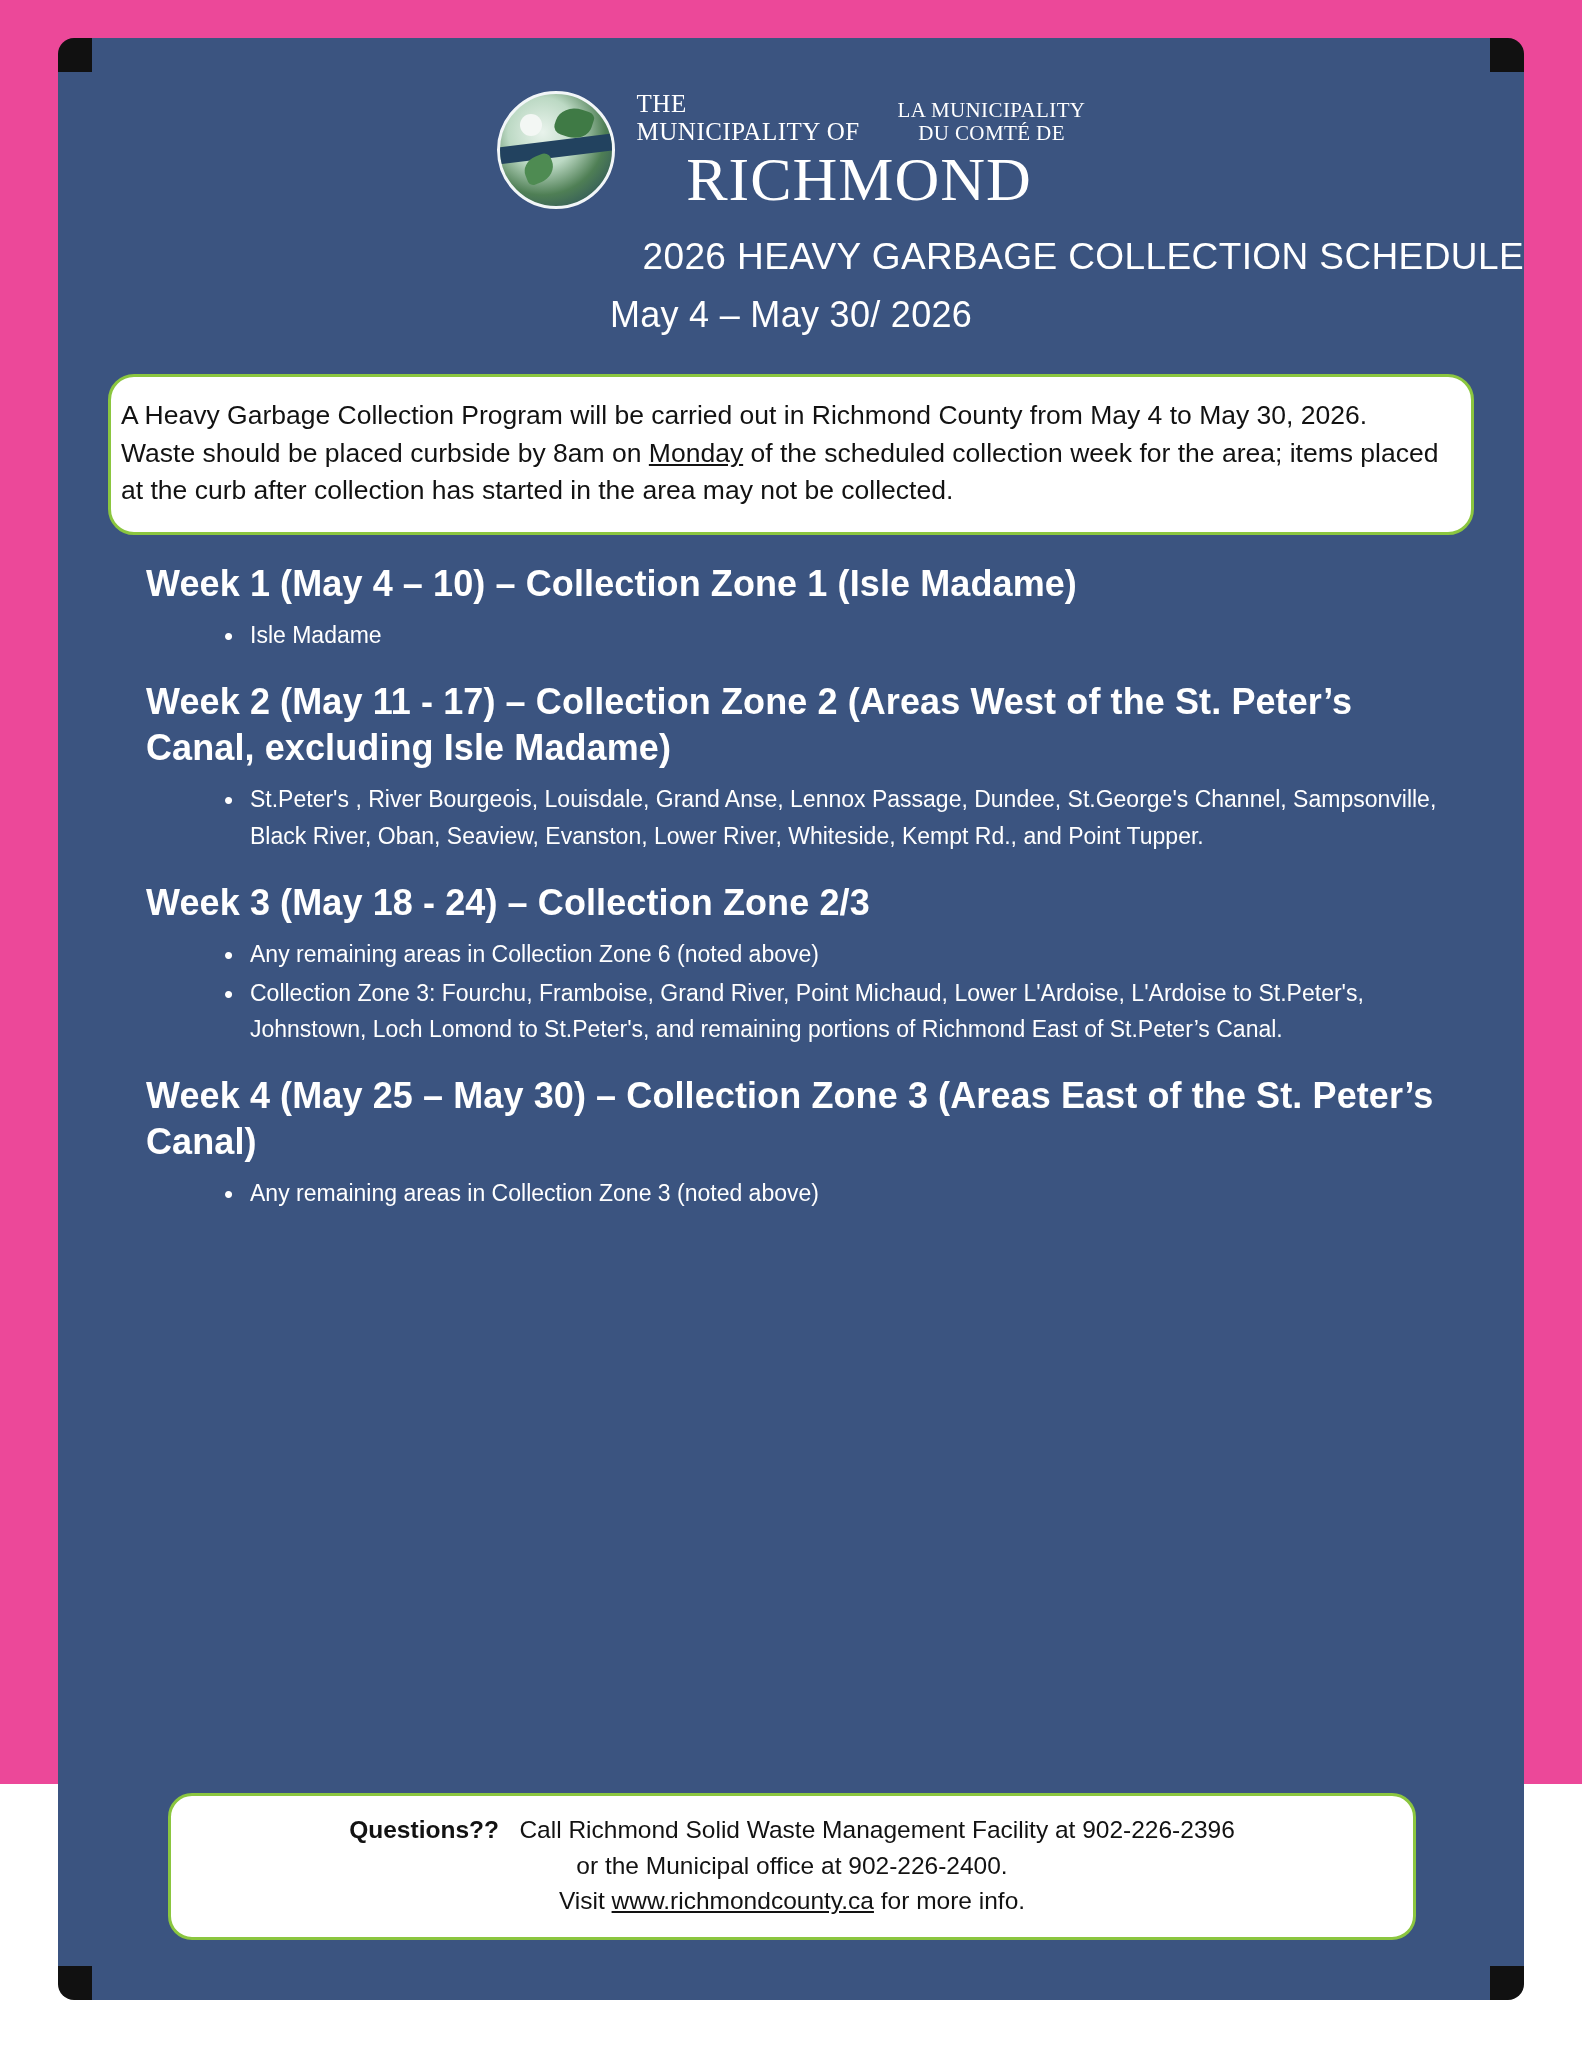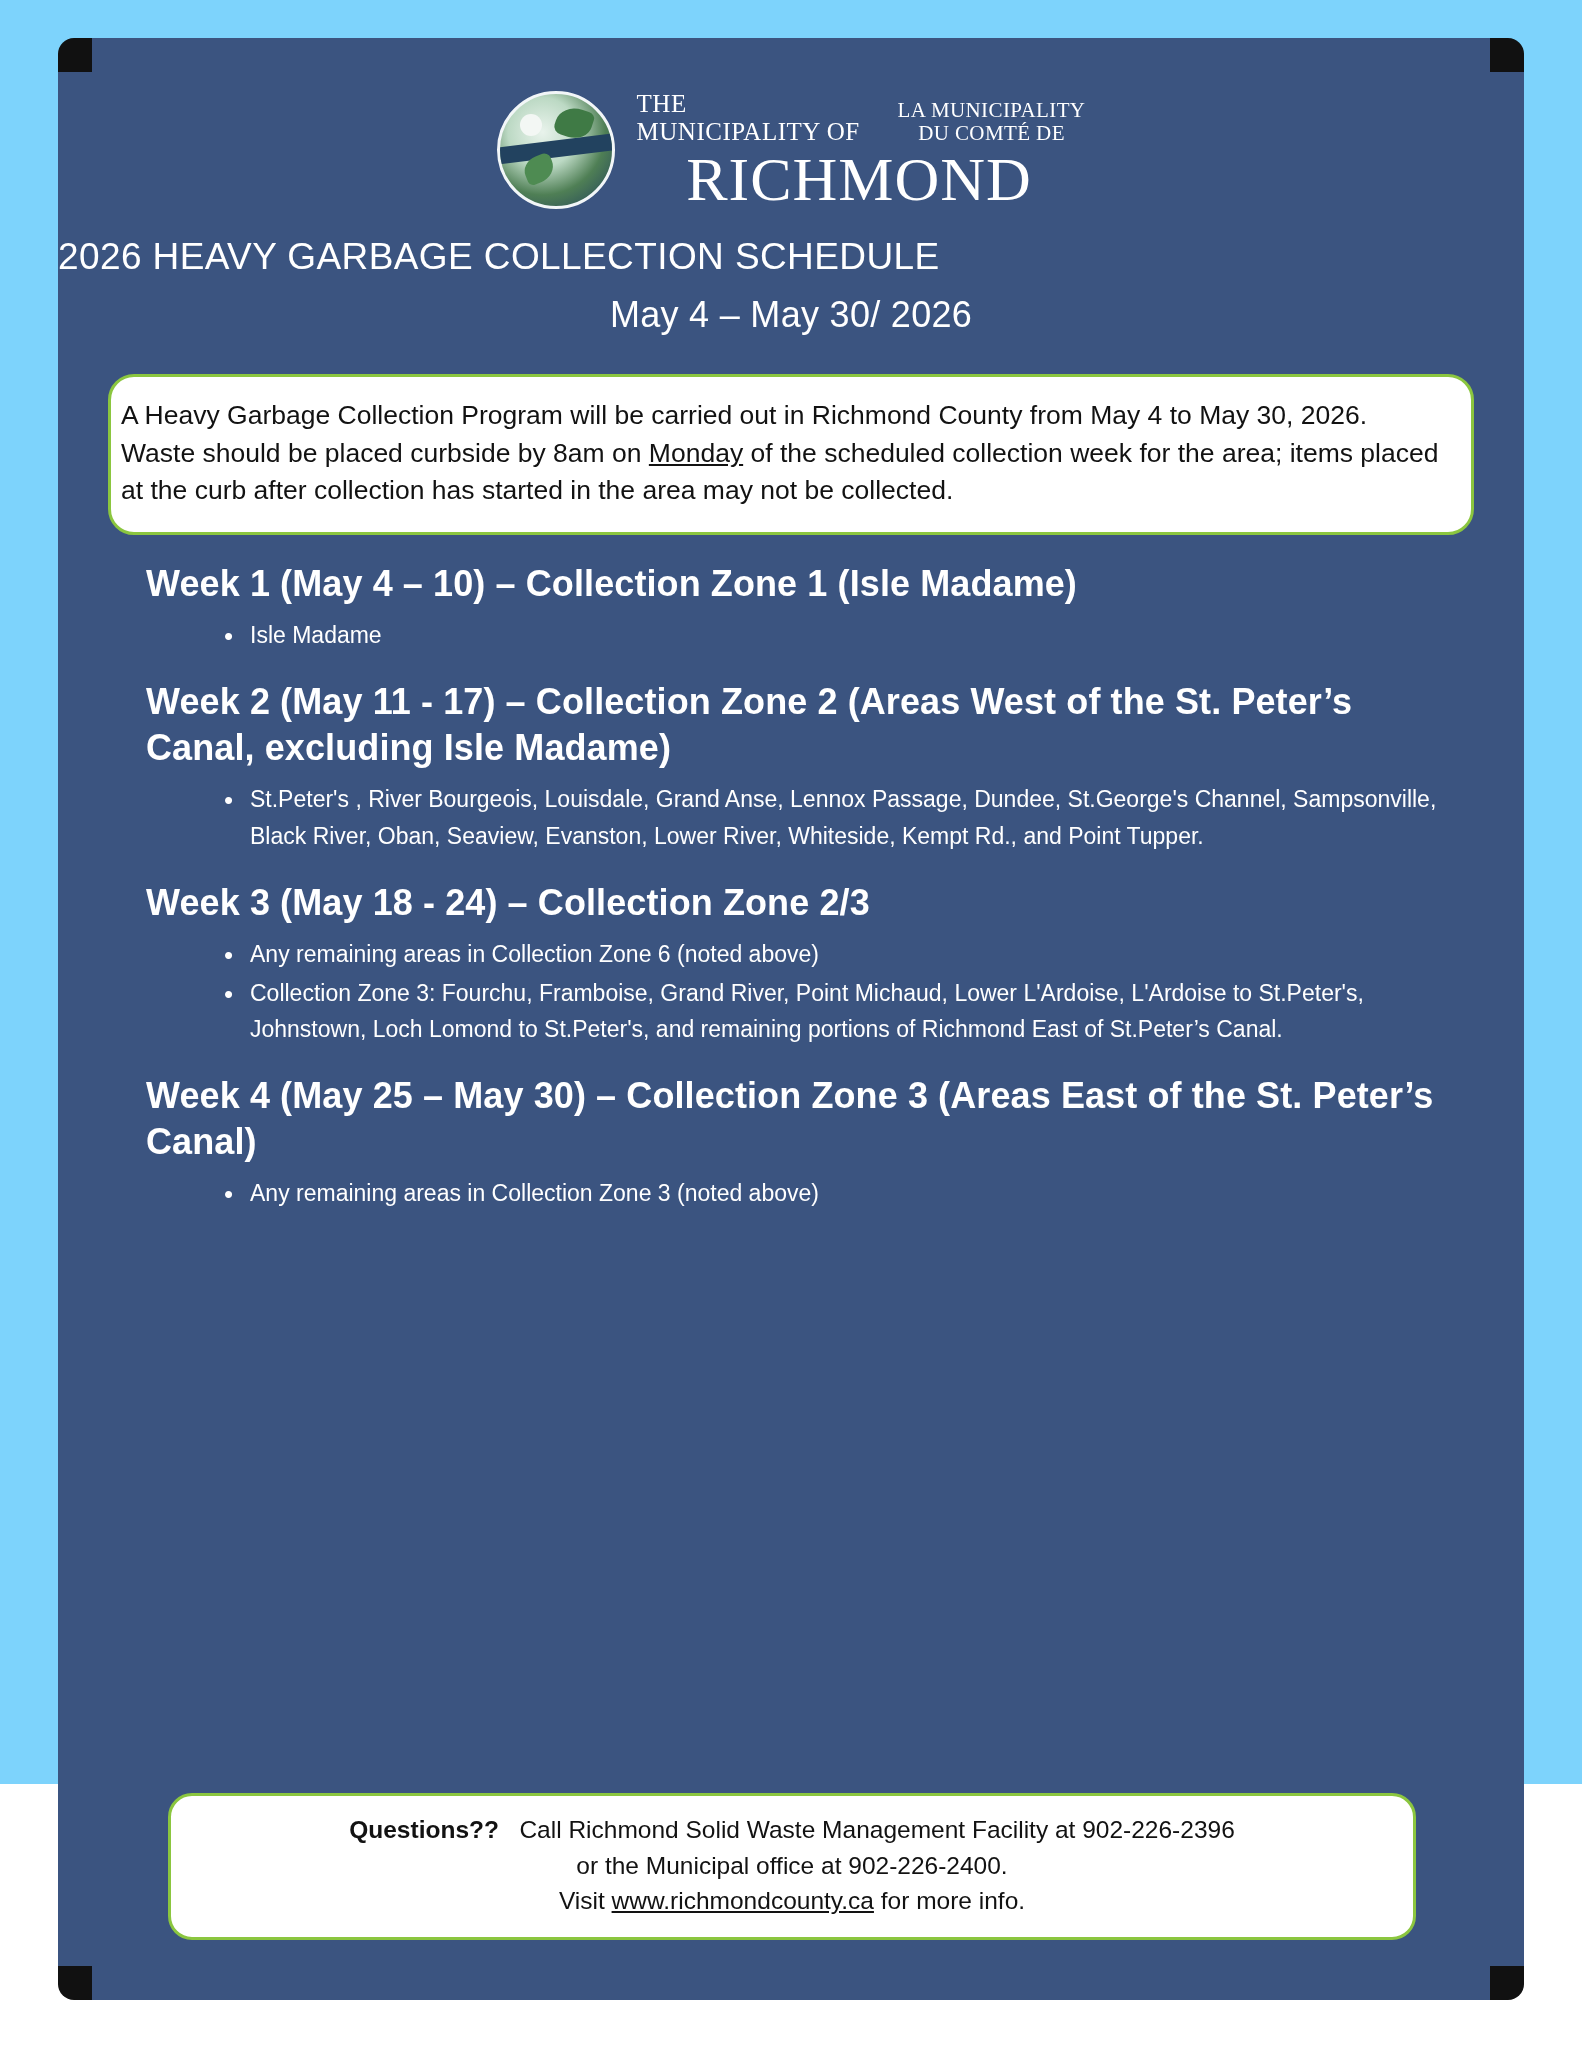--- a/index.html
+++ b/index.html
@@ -11,21 +11,21 @@
     width: 1582px;
     height: 2048px;
     font-family: "Liberation Sans", sans-serif;
     -webkit-font-smoothing: antialiased;
   }
 
   .page {
     position: relative;
     width: 1582px;
     height: 1784px;
-    background: #7dd3fc;
+    background: #ec4899;
     box-sizing: border-box;
   }
 
   
   .poster {
     position: absolute;
     left: 58px;
     top: 38px;
     width: 1466px;
     height: 1962px;
@@ -132,21 +132,21 @@
     font-size: 62px;
     letter-spacing: 1px;
     margin-top: 2px;
     text-align: center;
     font-family: Liberation Serif, serif;
   }
 
   
   .title-main {
     color: #ffffff;
-    text-align: left;
+    text-align: right;
     font-size: 37px;
     letter-spacing: 0.4px;
     margin-top: 26px;
     font-weight: 400;
   }
   .title-sub {
     color: #ffffff;
     text-align: center;
     font-size: 36px;
     letter-spacing: 0.3px;

